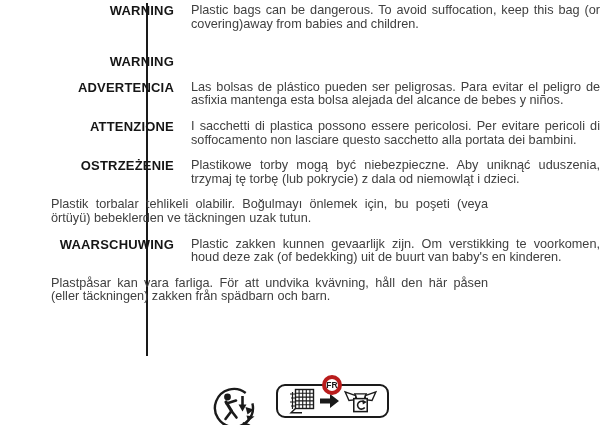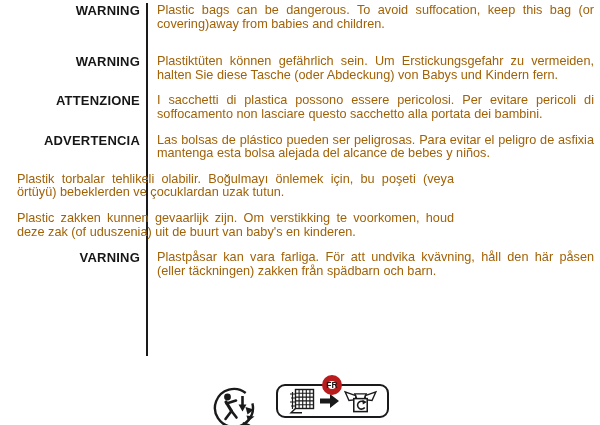--- a/index.html
+++ b/index.html
@@ -9,52 +9,52 @@
     background:#ffffff;
     font-family:"Liberation Sans", sans-serif;
     color:#1a1a1a;
     overflow:hidden;
   }
   .rows { position:absolute; top:4px; left:0; width:600px; }
   .divider {
     position:absolute; left:146px; top:3px;
     width:2px; height:353px; background:#1a1a1a;
   }
-  .row { display:flex; margin-bottom:12px; }
+  .row { display:flex; margin-bottom:12px;margin-left:34px; }
   .lang {
     width:140px; flex:0 0 140px;
     text-align:right;
     font-weight:700; font-size:13px; line-height:13.6px;
     letter-spacing:0.2px;
     color:#161616;
   }
   .text {
     margin-left:17px; width:437px;
     font-size:12.7px; line-height:13.6px;
     text-align:justify;
-    color:#a16207;
+    color:#404040;
   }
   .footer {
     position:absolute; top:379px; left:0; width:600px;
     display:flex; justify-content:center; align-items:flex-start; gap:18px;
   }
   .triman { margin-top:6px; }
   .infotri { position:relative; margin-top:5px; }
   .infotri-box {
     box-sizing:border-box;
     width:113px; height:34px;
     border:2px solid #1a1a1a; border-radius:9px;
     background:#ffffff;
     display:flex; align-items:center; justify-content:center; gap:5px;
     padding:0 7px;
   }
   .fr-badge {
     position:absolute; top:-9px; left:50%; transform:translateX(-50%);
     box-sizing:border-box;
-    width:20px; height:20px; border:6px solid #b91c1c; border-radius:50%;
+    width:20px; height:20px; border:4px solid #b91c1c; border-radius:50%;
     background:#ffffff;
     display:flex; align-items:center; justify-content:center;
     font-size:8.5px; font-weight:700; letter-spacing:0.2px;
     z-index:2;
   }
   svg { display:block; }
 </style>
 </head>
 <body>
 
@@ -64,38 +64,41 @@
 
   <div class="rows">
     <div class="row">
       <div class="lang">WARNING</div>
       <div class="text">Plastic bags can be dangerous. To avoid suffocation, keep this bag (or covering)away from babies and children.</div>
     </div>
     <div class="row">
     </div>
     <div class="row">
       <div class="lang">WARNING</div>
-      <div class="text">Plastiktüten können gefährlich sein. Um Erstickungsgefahr zu vermeiden, halten Sie diese Tasche (oder Abdeckung) von Babys und Kindern fern.</div>
+    </div>
+    <div class="row">
+      <div class="lang">ADVERTENCIA</div>
+      <div class="text">Las bolsas de plástico pueden ser peligrosas. Para evitar el peligro de asfixia mantenga esta bolsa alejada del alcance de bebes y niños.</div>
     </div>
     <div class="row">
       <div class="lang">ATTENZIONE</div>
       <div class="text">I sacchetti di plastica possono essere pericolosi. Per evitare pericoli di soffocamento non lasciare questo sacchetto alla portata dei bambini.</div>
     </div>
     <div class="row">
-      <div class="lang">ADVERTENCIA</div>
-      <div class="text">Las bolsas de plástico pueden ser peligrosas. Para evitar el peligro de asfixia mantenga esta bolsa alejada del alcance de bebes y niños.</div>
+      <div class="lang">OSTRZEŻENIE</div>
+      <div class="text">Plastikowe torby mogą być niebezpieczne. Aby uniknąć uduszenia, trzymaj tę torbę (lub pokrycie) z dala od niemowląt i dzieci.</div>
     </div>
     <div class="row">
-      <div class="text">Plastik torbalar tehlikeli olabilir. Boğulmayı önlemek için, bu poşeti (veya örtüyü) bebeklerden ve çocuklardan uzak tutun.</div>
+      <div class="text">Plastik torbalar tehlikeli olabilir. Boğulmayı önlemek için, bu poşeti (veya örtüyü) bebeklerden ve täckningen uzak tutun.</div>
     </div>
     <div class="row">
-      <div class="text">Plastic zakken kunnen gevaarlijk zijn. Om verstikking te voorkomen, houd deze zak (of uduszenia) uit de buurt van baby's en kinderen.</div>
+      <div class="lang">WAARSCHUWING</div>
+      <div class="text">Plastic zakken kunnen gevaarlijk zijn. Om verstikking te voorkomen, houd deze zak (of bedekking) uit de buurt van baby's en kinderen.</div>
     </div>
     <div class="row">
-      <div class="lang">VARNING</div>
       <div class="text">Plastpåsar kan vara farliga. För att undvika kvävning, håll den här påsen (eller täckningen) zakken från spädbarn och barn.</div>
     </div>
   </div>
 
   <div class="footer">
 
     <div class="triman">
       <svg width="46" height="44" viewBox="0 0 46 44">
         <path d="M33.7 8 A19 19 0 1 0 40.4 18.4" fill="none" stroke="#1a1a1a" stroke-width="2.4"></path>
         <circle cx="15.5" cy="12" r="3.4" fill="#1a1a1a"></circle>

